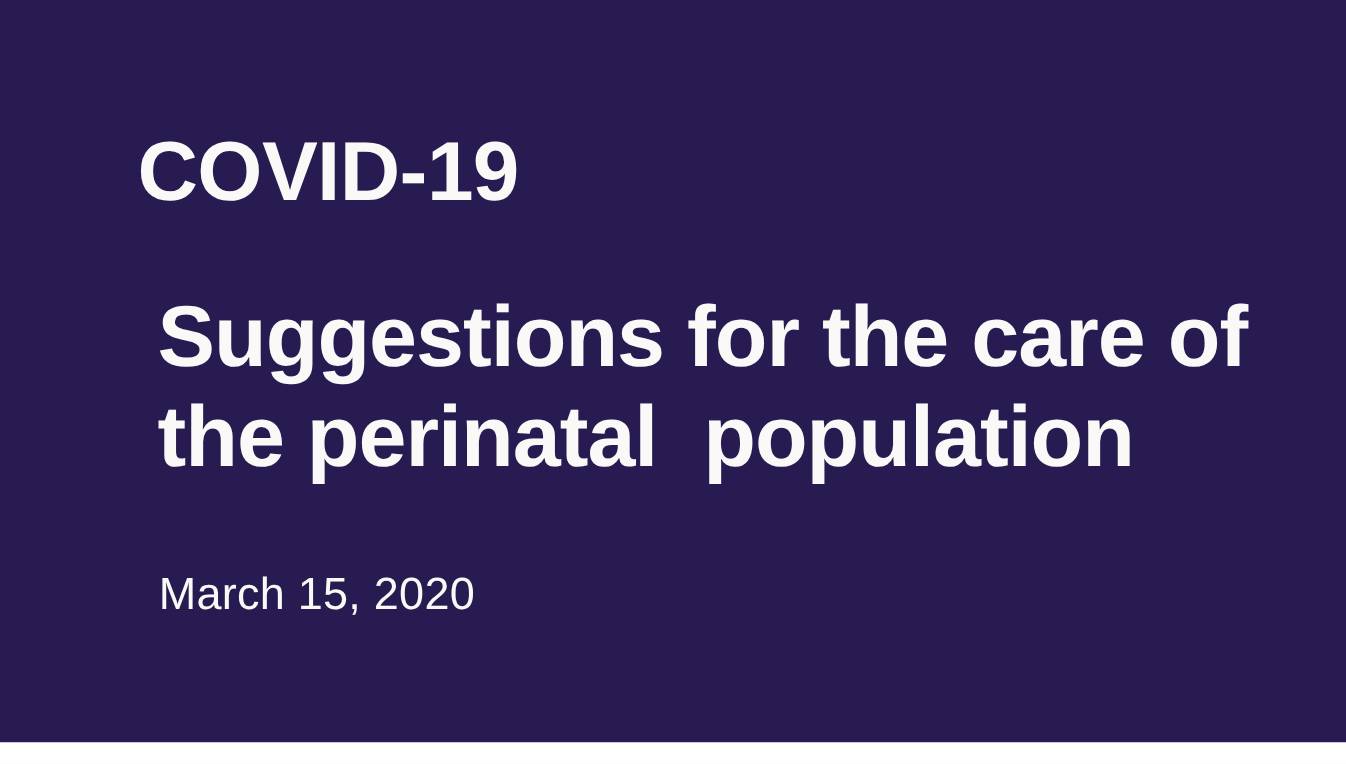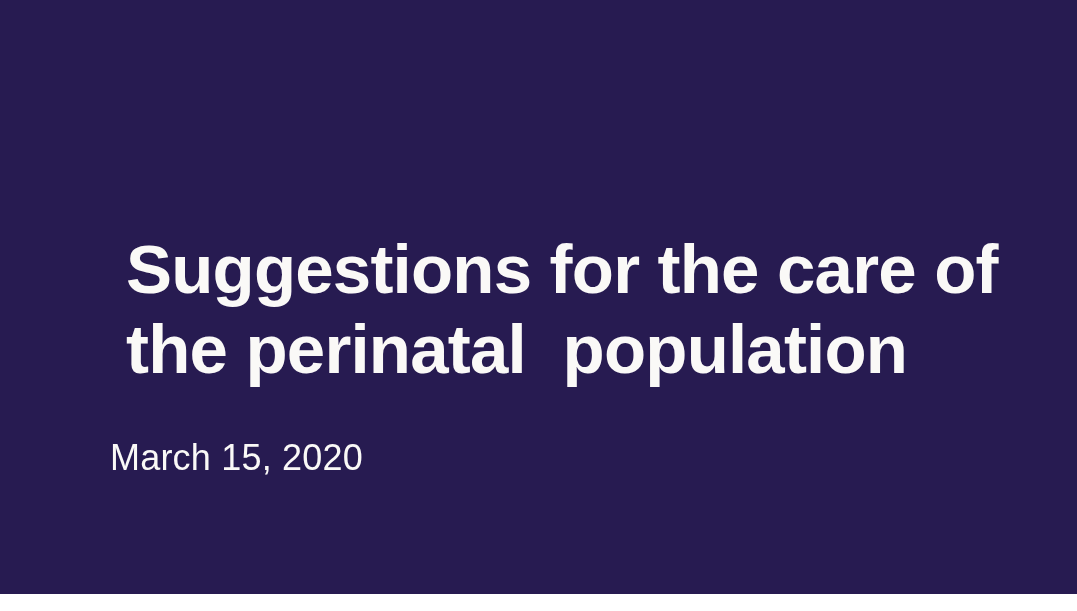--- a/index.html
+++ b/index.html
@@ -64,21 +64,21 @@
     letter-spacing: -0.8px;
     color: #faf9f7;
     white-space: pre-wrap;
   }
 
   
   .date {
     position: absolute;
     left: 0;
     top: 440px;
-    margin: 0;
+    margin: 17px;
     font-family: "Liberation Sans", sans-serif;
     font-size: 36px;
     font-weight: 300;
     line-height: 1.0;
     letter-spacing: 0.2px;
     color: #faf9f7;
     white-space: nowrap;
   }
 
   
@@ -90,20 +90,21 @@
     height: 17px;
     background: #ffffff;
   }
 </style>
 </head>
 <body>
 
 <div class="slide">
   <div class="slide-body">
 
+    <h2 class="kicker">COVID-19</h2>
 
     <h1 class="title">Suggestions for the care of the perinatal  population</h1>
 
     <p class="date">March 15, 2020</p>
 
   </div>
 </div>
 
 <div class="page-margin"></div>
 

